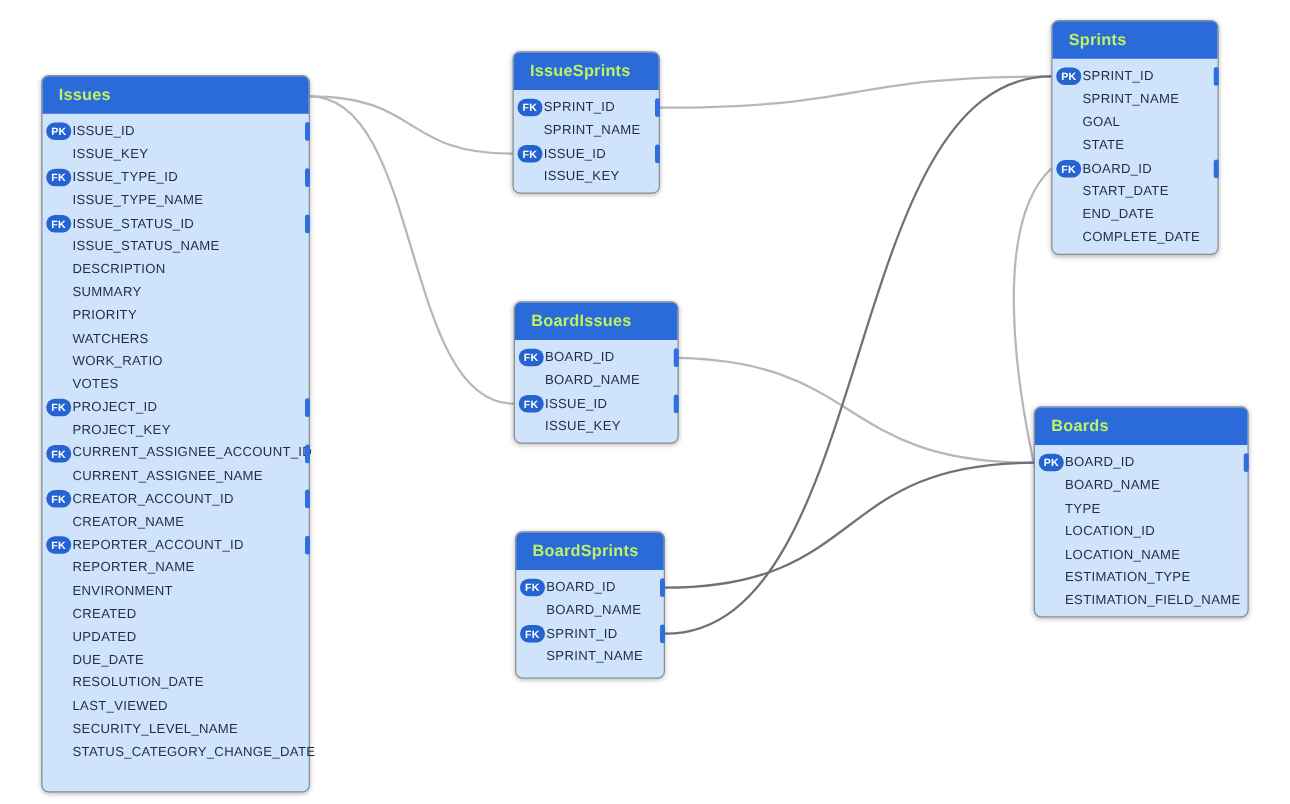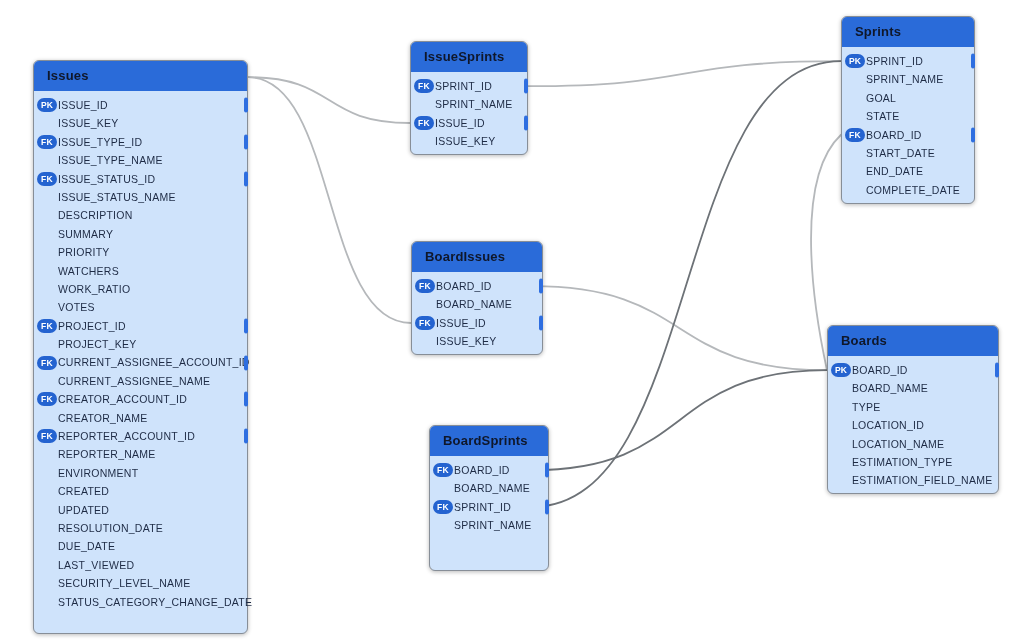--- a/index.html
+++ b/index.html
@@ -17,21 +17,21 @@
     background:#cfe3fb;
     border:1px solid #878e97;
     border-radius:6px;
     box-shadow:0 1px 4px rgba(0,0,0,.28);
     box-sizing:border-box;
   }
   .db-table .hdr{
     height:30px;line-height:30px;
     background:#2a6bd9;
     border-radius:5px 5px 0 0;
-    color:#0f172a;
+    color:#bef264;
     font-size:13px;font-weight:bold;
     padding-left:13px;
     letter-spacing:.2px;
   }
   .rows{padding:5px 0;}
   .row{
     position:relative;
     height:18.4px;line-height:18.4px;
     padding-left:24px;
     font-size:10.5px;
@@ -56,21 +56,21 @@
     position:absolute;right:-1px;top:50%;
     transform:translateY(-50%);
     width:4px;height:15px;
     border-radius:2px;
     background:#2e6ee0;
   }
   
   .t-issues       {left:33px; top:32px; width:215px;height:574px;margin-top:28px;}
   .t-issuesprints {left:410px;top:41px; width:118px;height:114px;}
   .t-boardissues  {left:411px;top:241px;width:132px;height:114px;}
-  .t-boardsprints {left:429px;top:425px;width:120px;height:146px;}
+  .t-boardsprints {left:412px;top:425px;width:120px;height:118px;}
   .t-sprints      {left:841px;top:16px; width:134px;height:188px;}
   .t-boards       {left:827px;top:325px;width:172px;height:169px;}
 </style>
 </head>
 <body>
 
 <div id="stage">
   <svg id="wires" width="1032" height="643" viewBox="0 0 1032 643">
       <path d="M 248 77.1953125 C 337.1 77.1953125, 320.9 122.9765625, 410 122.9765625" fill="none" stroke="#b5b8bb" stroke-width="1.8" stroke-linecap="round"></path>
       <path d="M 248 77.1953125 C 337.65 77.1953125, 321.35 322.9765625, 411 322.9765625" fill="none" stroke="#b5b8bb" stroke-width="1.8" stroke-linecap="round"></path>
@@ -100,22 +100,22 @@
         <div class="row"><span>PROJECT_KEY</span></div>
         <div class="row"><span class="pill">FK</span><span>CURRENT_ASSIGNEE_ACCOUNT_ID</span><span class="tick"></span></div>
         <div class="row"><span>CURRENT_ASSIGNEE_NAME</span></div>
         <div class="row"><span class="pill">FK</span><span>CREATOR_ACCOUNT_ID</span><span class="tick"></span></div>
         <div class="row"><span>CREATOR_NAME</span></div>
         <div class="row"><span class="pill">FK</span><span>REPORTER_ACCOUNT_ID</span><span class="tick"></span></div>
         <div class="row"><span>REPORTER_NAME</span></div>
         <div class="row"><span>ENVIRONMENT</span></div>
         <div class="row"><span>CREATED</span></div>
         <div class="row"><span>UPDATED</span></div>
+        <div class="row"><span>DUE_DATE</span></div>
         <div class="row"><span>RESOLUTION_DATE</span></div>
-        <div class="row"><span>DUE_DATE</span></div>
         <div class="row"><span>LAST_VIEWED</span></div>
         <div class="row"><span>SECURITY_LEVEL_NAME</span></div>
         <div class="row"><span>STATUS_CATEGORY_CHANGE_DATE</span></div>
       </div>
   </section>
 
   <section class="db-table t-issuesprints">
     <div class="hdr">IssueSprints</div>
     <div class="rows">
         <div class="row"><span class="pill">FK</span><span>SPRINT_ID</span><span class="tick"></span></div>

